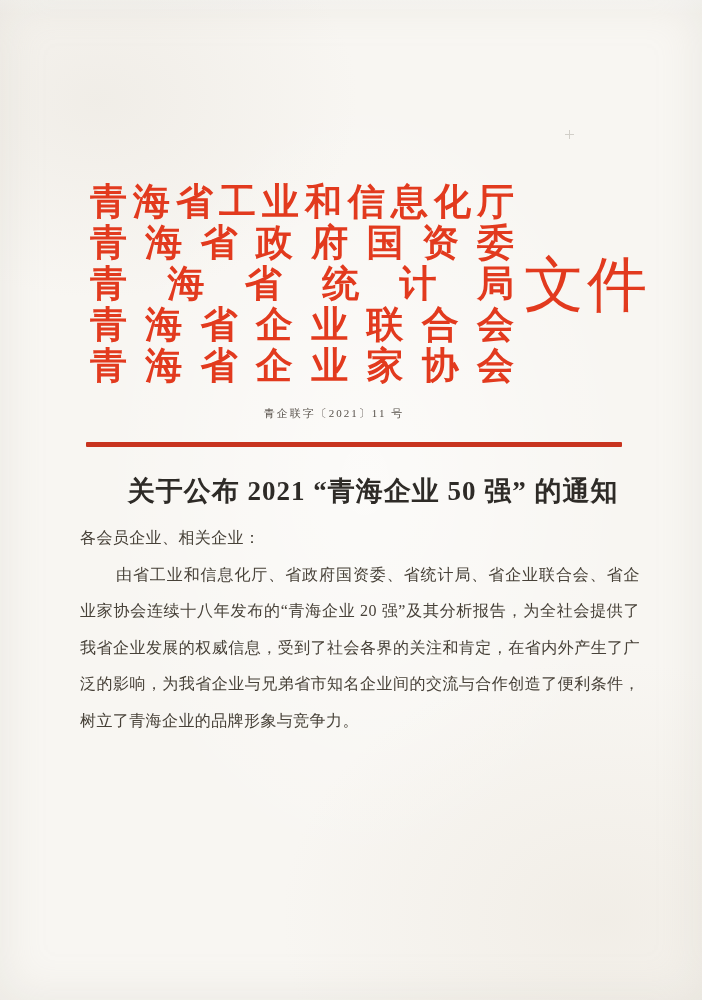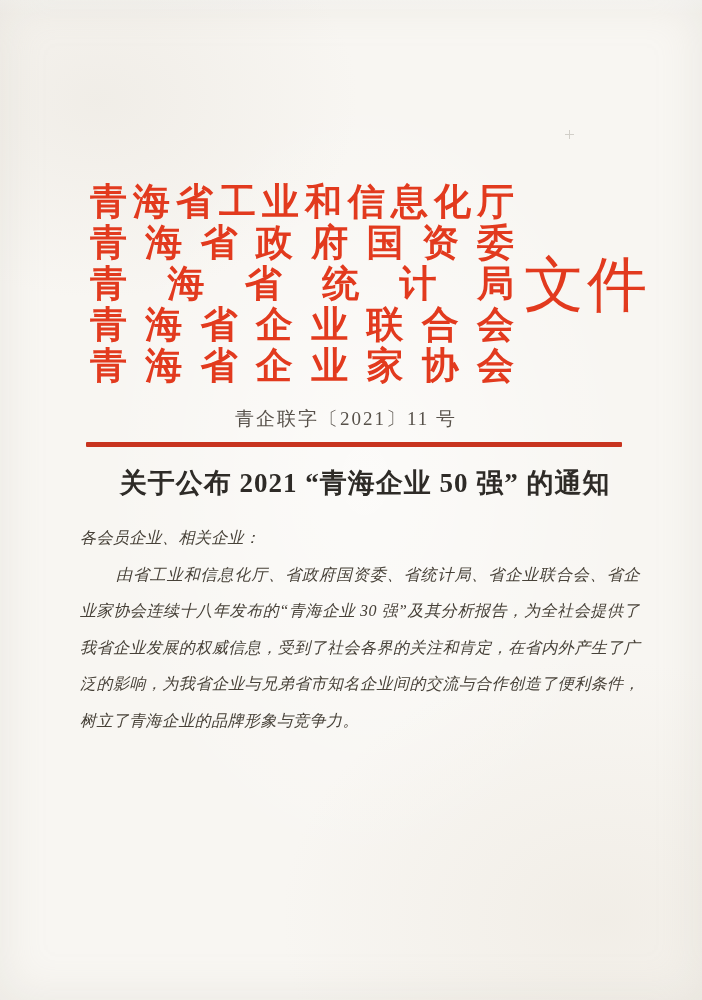--- a/index.html
+++ b/index.html
@@ -32,49 +32,48 @@
     white-space:nowrap;
   }
   .doc-type{
     position:absolute;left:524px;top:254px;
     font-size:60px;line-height:62px;
     font-weight:400;letter-spacing:3px;
     color:var(--red);
   }
   
   .doc-number{
-    position:absolute;left:12px;top:406px;width:668px;
+    position:absolute;left:0;top:406px;width:668px;
     text-align:center;
-    font-size:19px;letter-spacing:2px;
+    font-size:11px;letter-spacing:2px;
     color:var(--muted-ink);
   }
   
   .red-rule{
     position:absolute;left:86px;top:442px;
     width:536px;height:5px;
     background:var(--rule-red);
     border-radius:1px;
   }
   
   .doc-title{
     position:absolute;left:82px;top:466px;width:566px;
-    margin:0;
+    margin:8px;
     text-align:center;
     font-size:27px;line-height:34px;
     font-weight:bold;letter-spacing:1px;
     color:var(--ink);
   }
   
   .doc-body{
     position:absolute;left:80px;top:520px;width:560px;
     font-size:16px;line-height:36.5px;
     color:var(--body-ink);
     text-align:justify;
     letter-spacing:0.4px;
-    font-style:italic;
   }
   .doc-body p{margin:0;}
   .doc-body p.para{text-indent:36px;}
   
   .scan-mark{
     position:absolute;left:565px;top:130px;width:9px;height:9px;
     opacity:0.55;
   }
   .scan-mark::before,.scan-mark::after{
     content:"";position:absolute;background:#b4b0a9;
@@ -149,17 +148,17 @@
   <div class="doc-number">青企联字〔2021〕11 号</div>
 
   <div class="red-rule"></div>
 
   <h1 class="doc-title">关于公布 2021 “青海企业 50 强” 的通知</h1>
 
   <div class="doc-body">
     <p class="salutation">各会员企业、相关企业：</p>
     <div>
 
-    <p class="para">由省工业和信息化厅、省政府国资委、省统计局、省企业联合会、省企业家协会连续十八年发布的“青海企业 30 强”及其分析报告，为全社会提供了我省企业发展的权威信息，受到了社会各界的关注和肯定，在省内外产生了广泛的影响，为我省企业与兄弟省市知名企业间的交流与合作创造了便利条件，树立了青海企业的品牌形象与竞争力。</p>
+    <p class="para">由省工业和信息化厅、省政府国资委、省统计局、省企业联合会、省企业家协会连续十八年发布的“青海企业 20 强”及其分析报告，为全社会提供了我省企业发展的权威信息，受到了社会各界的关注和肯定，在省内外产生了广泛的影响，为我省企业与兄弟省市知名企业间的交流与合作创造了便利条件，树立了青海企业的品牌形象与竞争力。</p>
       </div>
   </div>
 
 </div>
 
 </body></html>

